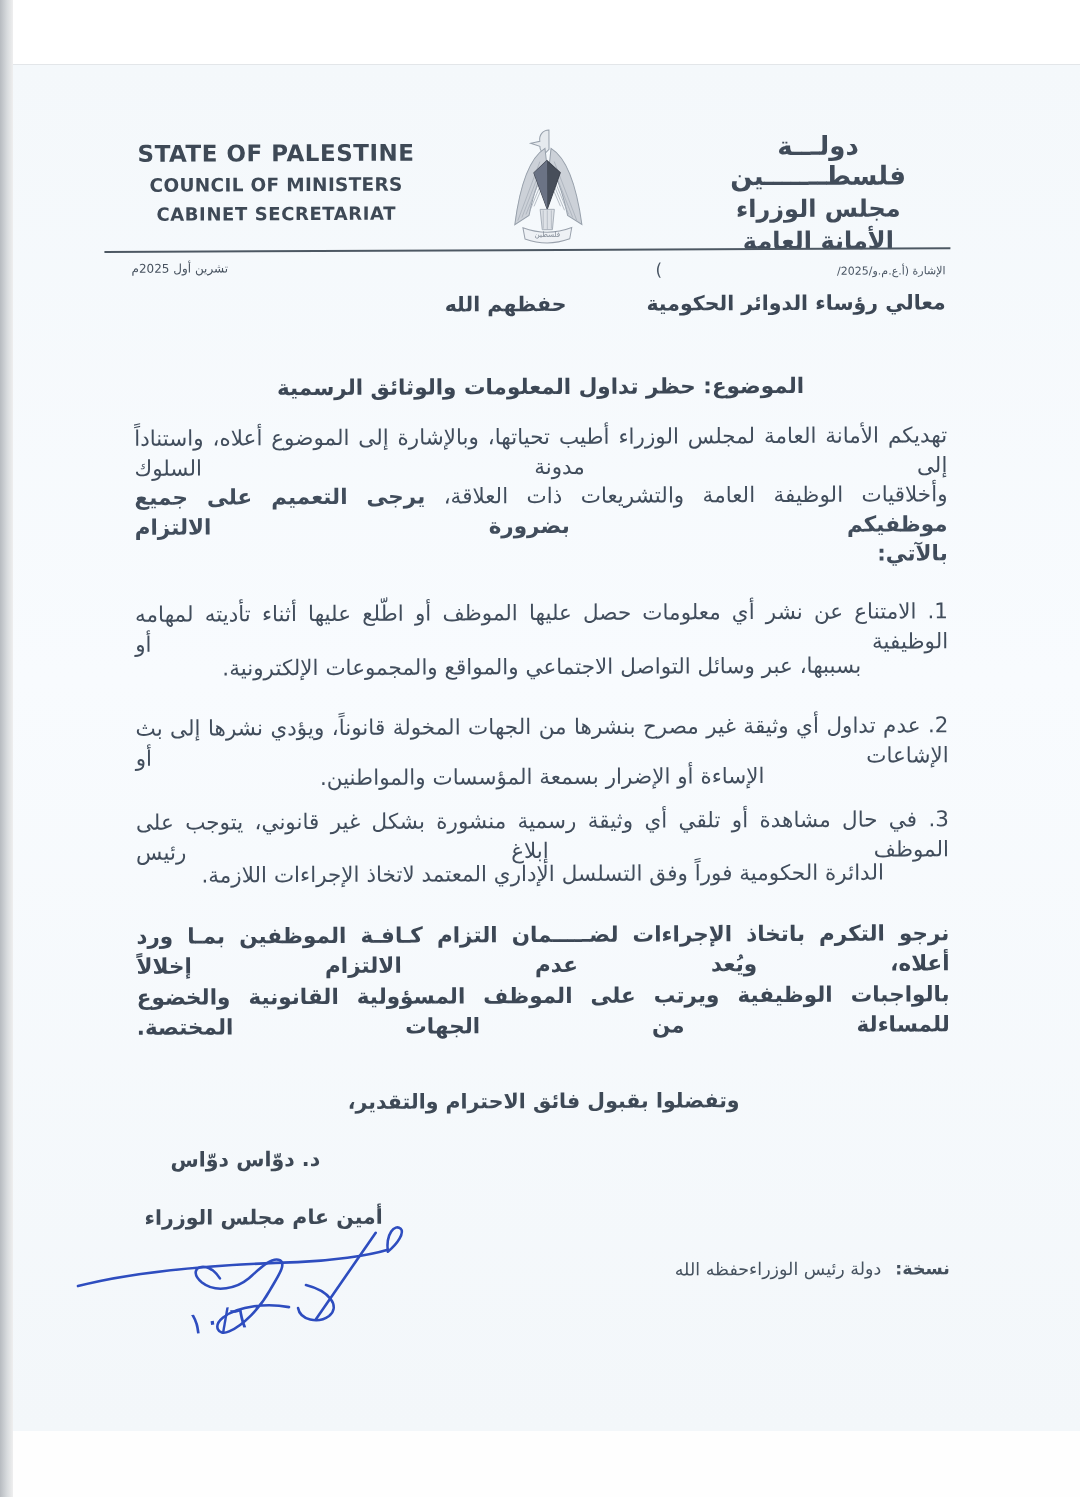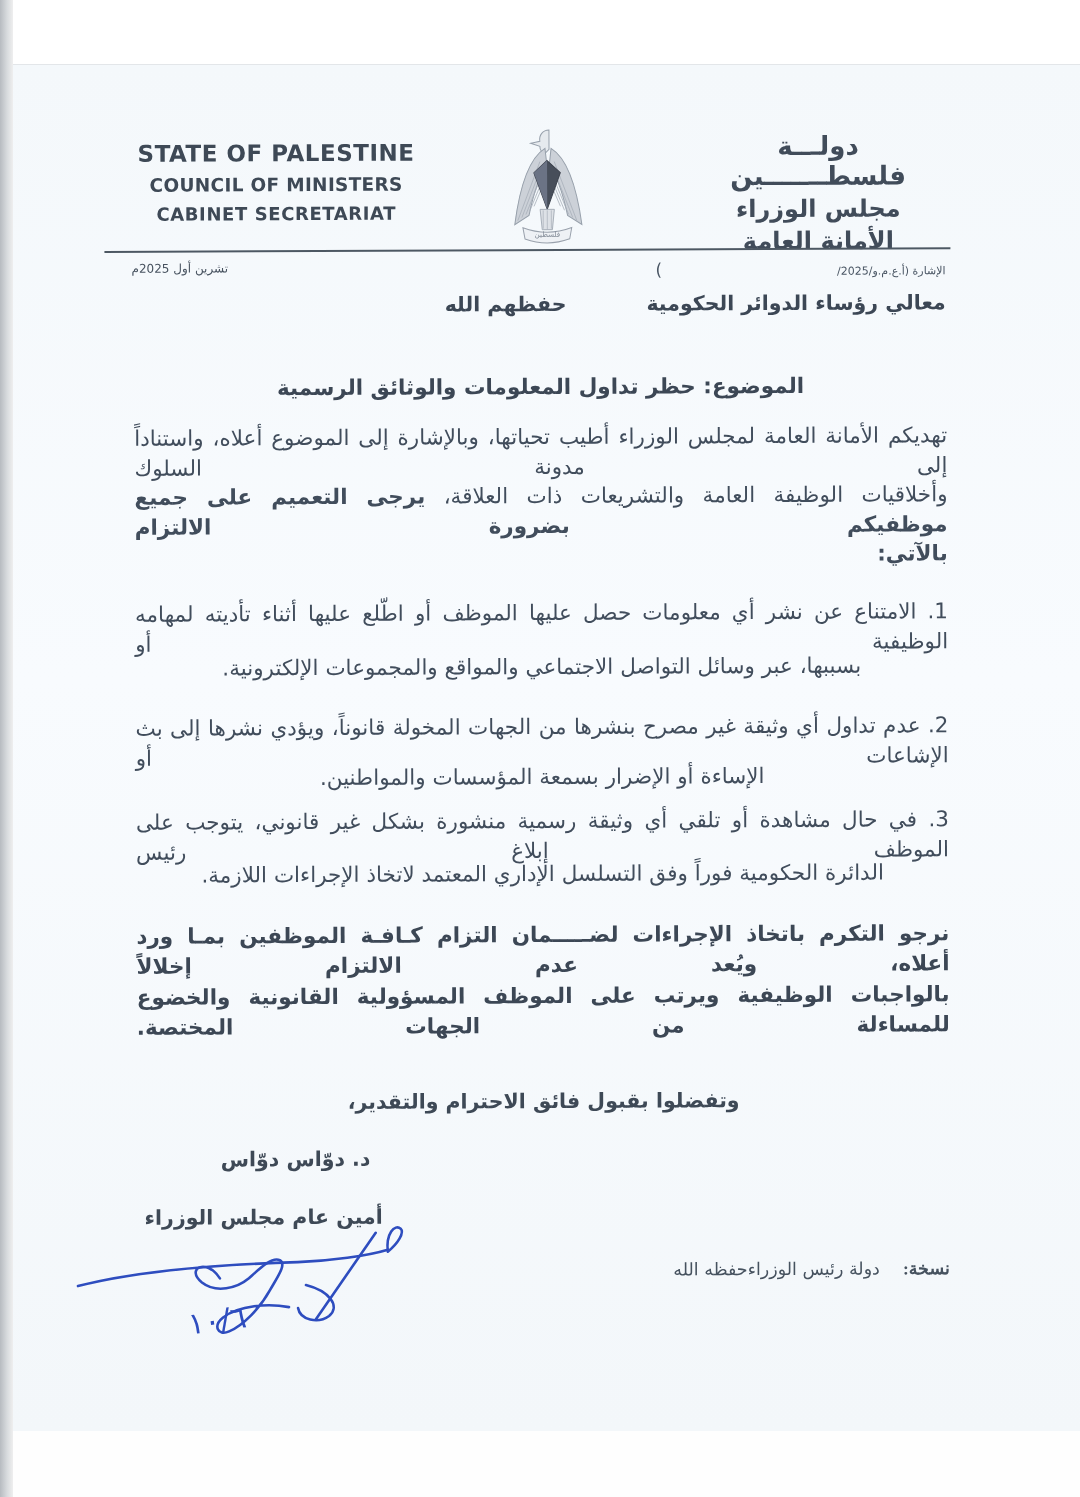--- a/index.html
+++ b/index.html
@@ -64,34 +64,34 @@
     position:absolute;left:122px;right:132px;
     font-size:21.5px;color:#414d5c;direction:rtl;line-height:30px;
   }
   .just{text-align:justify;text-align-last:justify;}
   .cent{text-align:center;}
   .rgt{text-align:right;}
   .bold{font-weight:bold;}
   .subject{font-weight:bold;color:#3c4755;text-align:center;font-size:21.5px;}
   
   .sig-name{
-    position:absolute;left:155px;top:1082px;width:200px;text-align:right;
+    position:absolute;left:155px;top:1082px;width:200px;text-align:left;
     font-size:20.5px;font-weight:bold;color:#3e4956;direction:rtl;
   }
   .sig-title{
     position:absolute;left:118px;top:1140px;width:260px;text-align:center;
     font-size:20.5px;font-weight:bold;color:#3e4956;direction:rtl;
   }
   .sig-ink{position:absolute;left:52px;top:1158px;width:390px;height:115px;}
   .copy-row{
     position:absolute;right:133px;top:1196px;display:flex;direction:rtl;align-items:baseline;
     color:#46525f;font-size:17.5px;
   }
-  .copy-label{font-weight:bold;font-family:Liberation Serif, serif;}
-  .copy-recipient{margin-right:23px;text-align:right;}
+  .copy-label{font-weight:bold;}
+  .copy-recipient{margin-right:14px;text-align:right;}
   .copy-bless{}
 </style>
 </head>
 <body>
 
 <div class="scan-edge-left"></div>
 <div class="scan-top-margin"></div>
 <div class="scan-bottom-margin"></div>
 
 <div class="paper">

